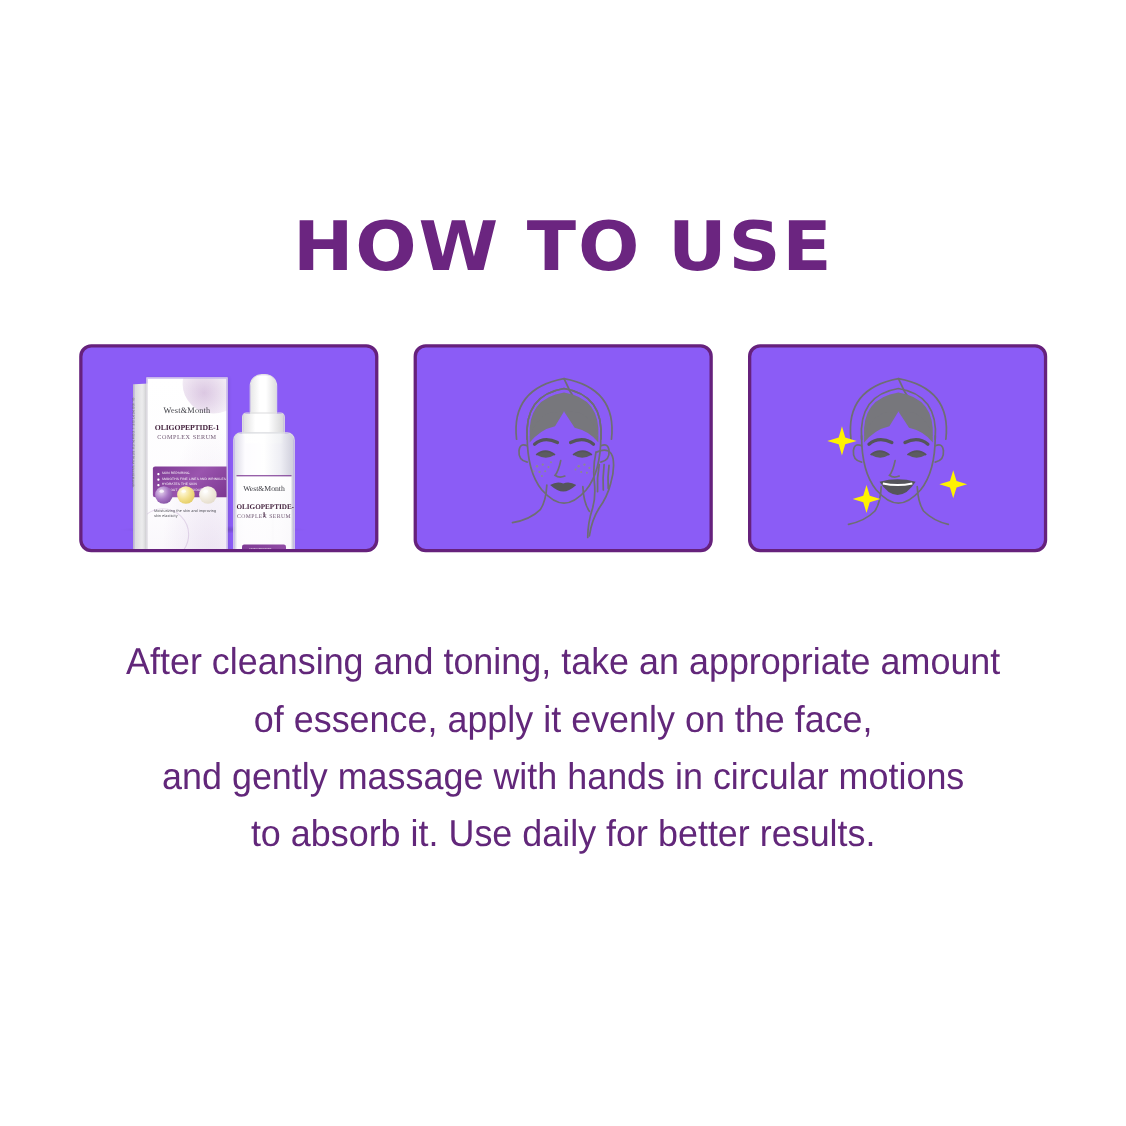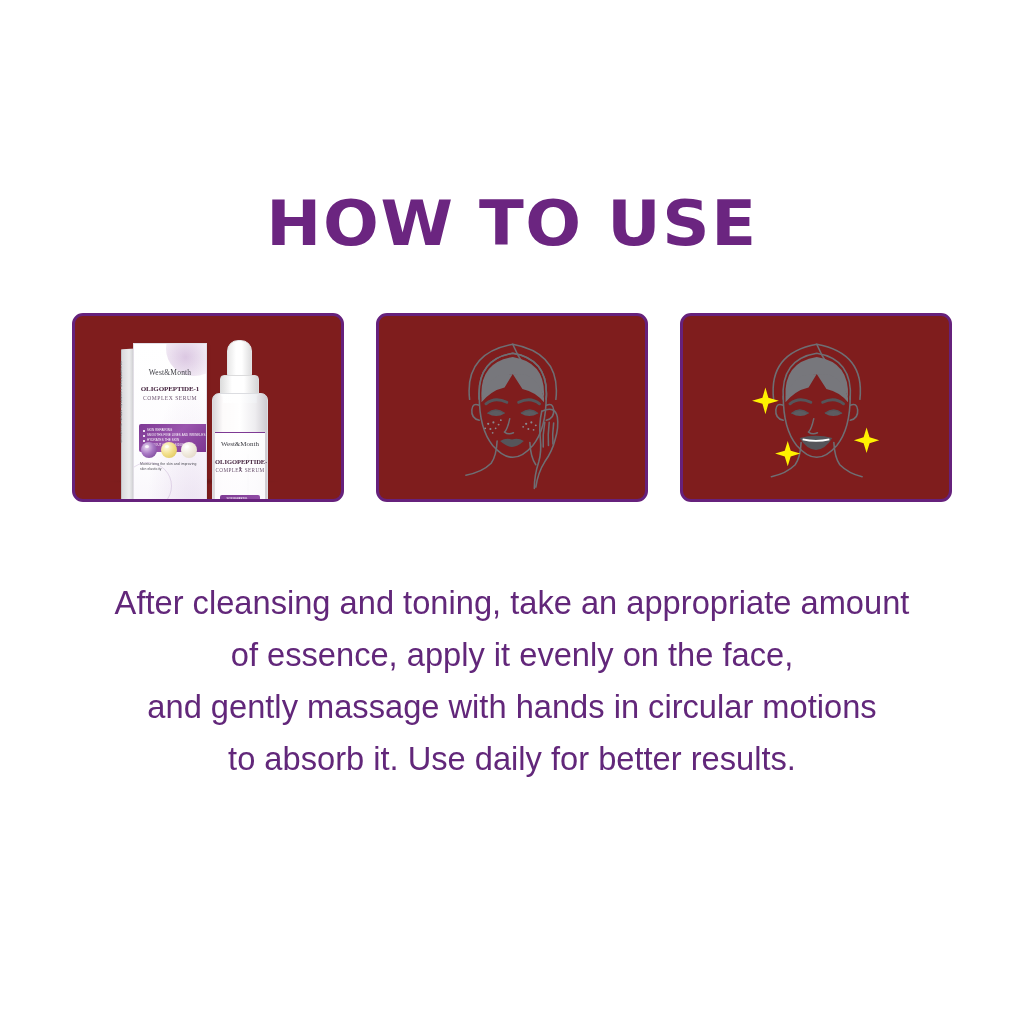--- a/index.html
+++ b/index.html
@@ -31,21 +31,21 @@
     position:absolute;
     left:72px;top:313px;
     width:880px;height:246px;
     display:flex;
     justify-content:space-between;
   }
   .panel{
     width:272px;height:189px;
     border:3px solid #66217c;
     border-radius:11px;
-    background:#7f1d1d;
+    background:#8b5cf6;
     box-sizing:border-box;
     position:relative;
     overflow:hidden;
   }
 
   
   .product-wrap{position:absolute;inset:0;}
 
   
   .carton{

